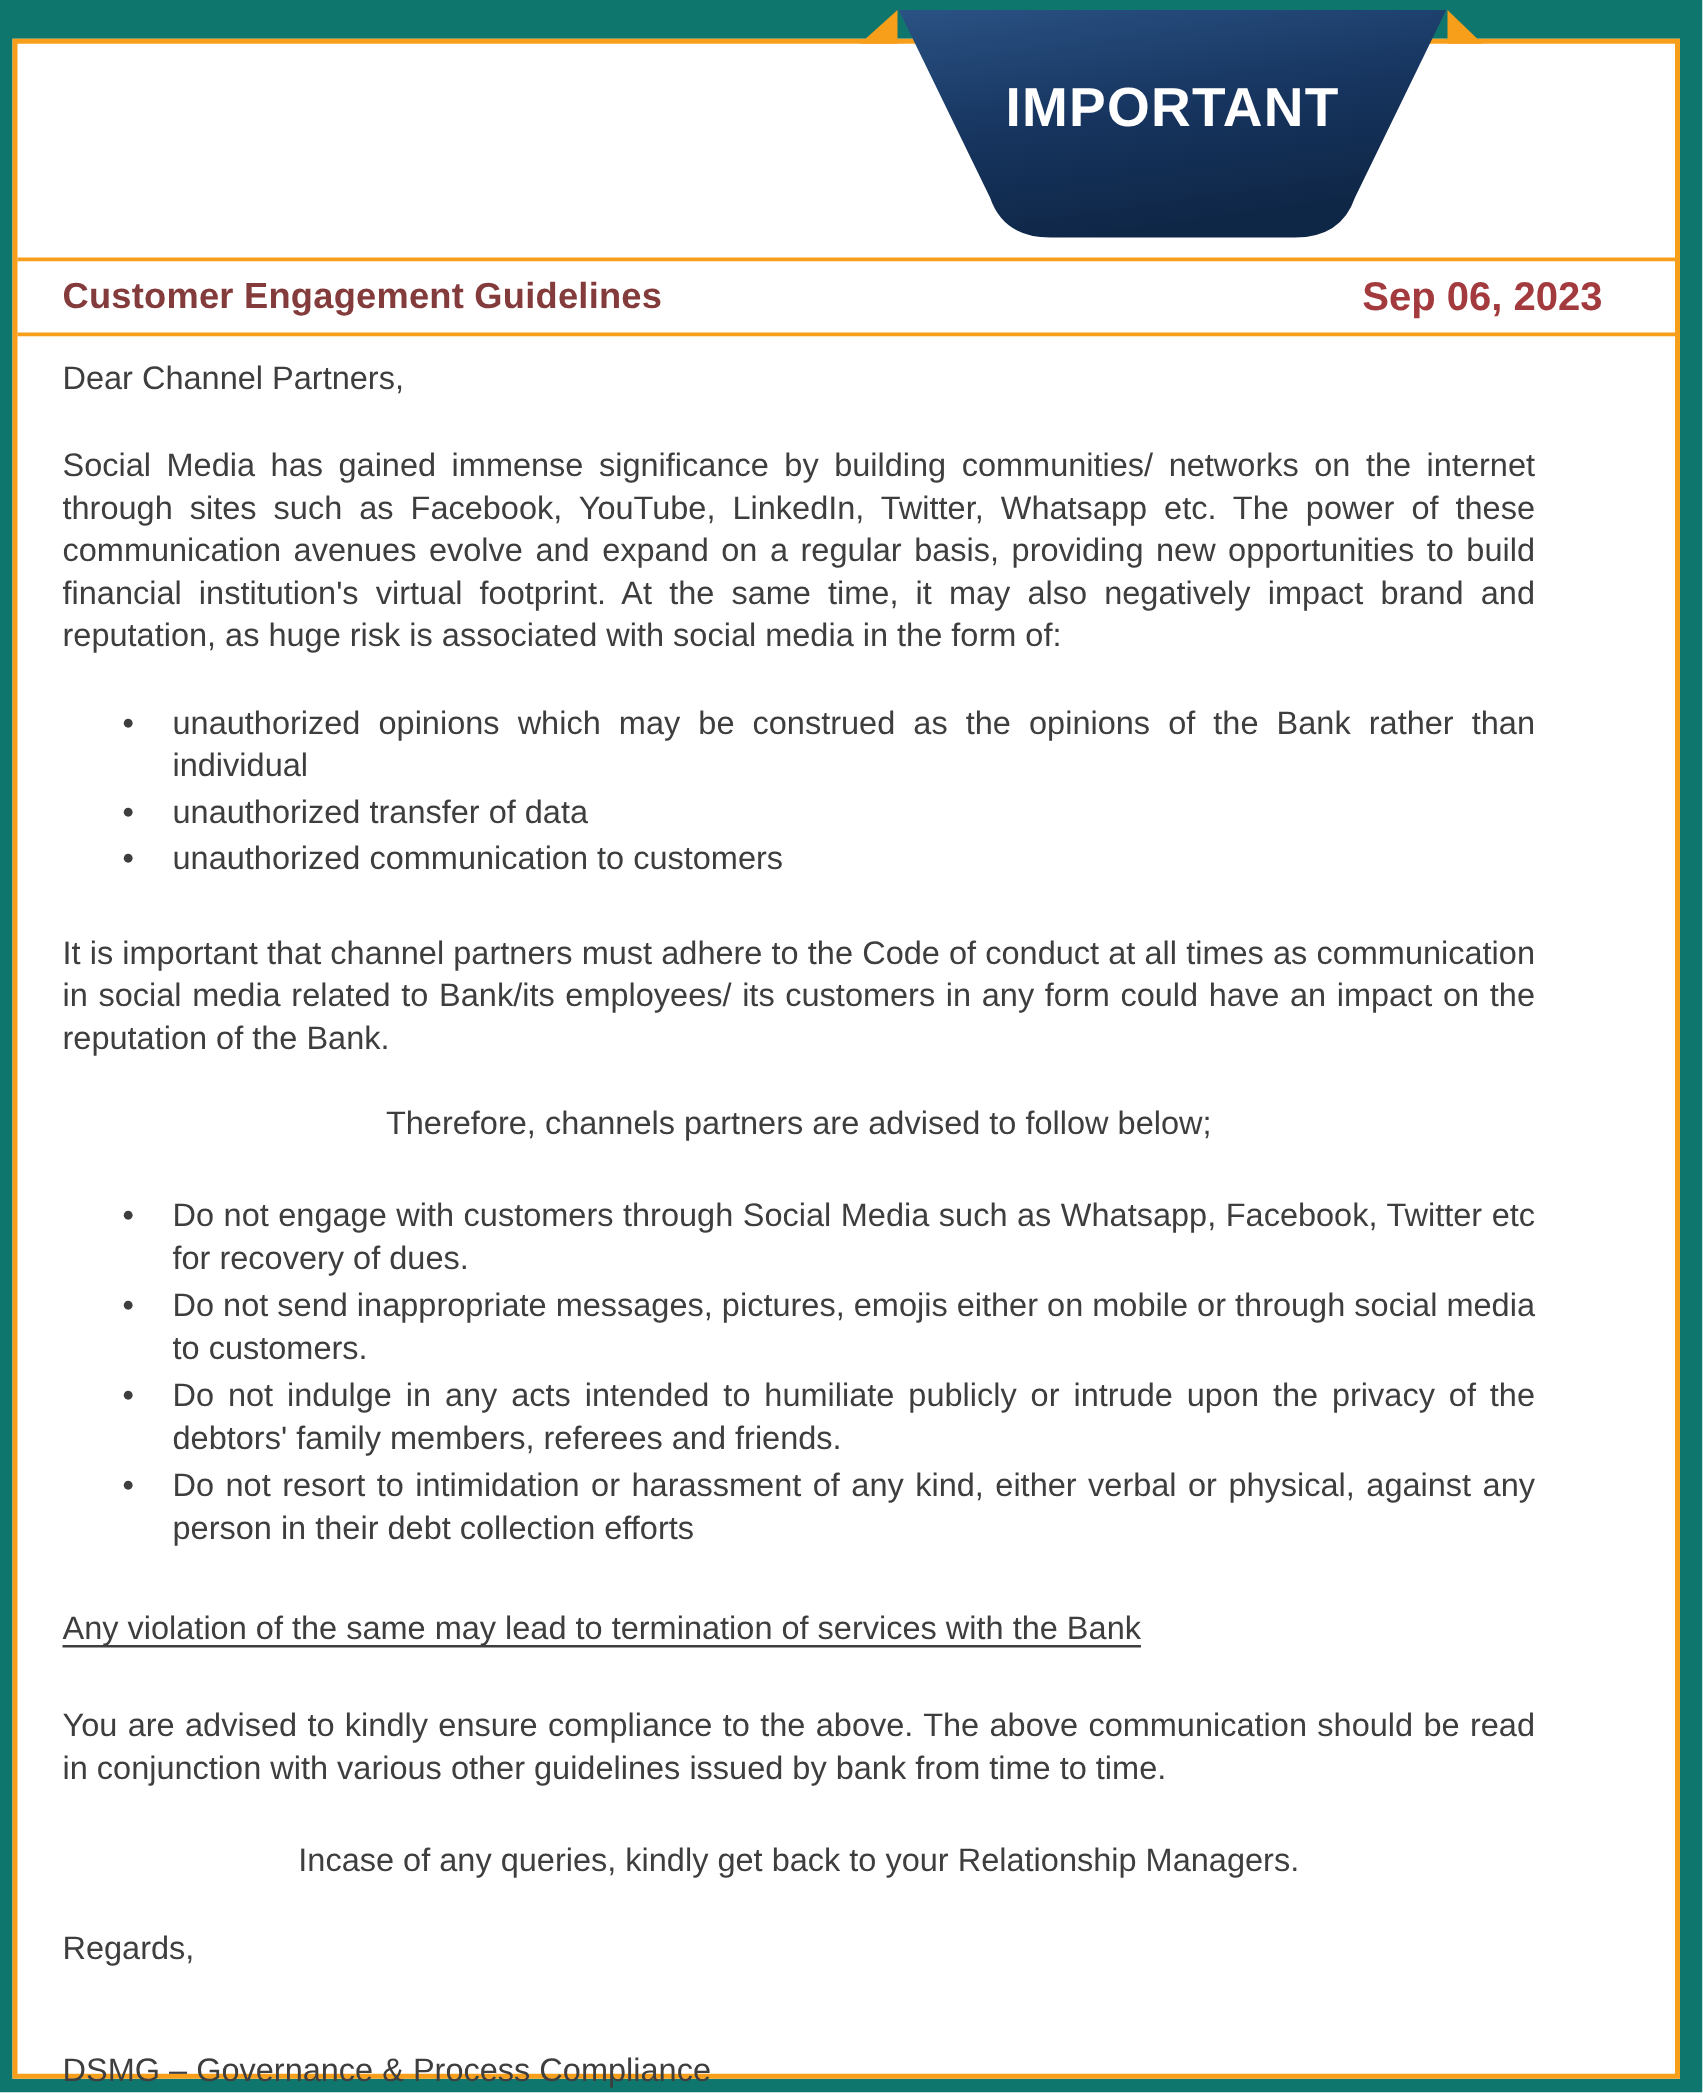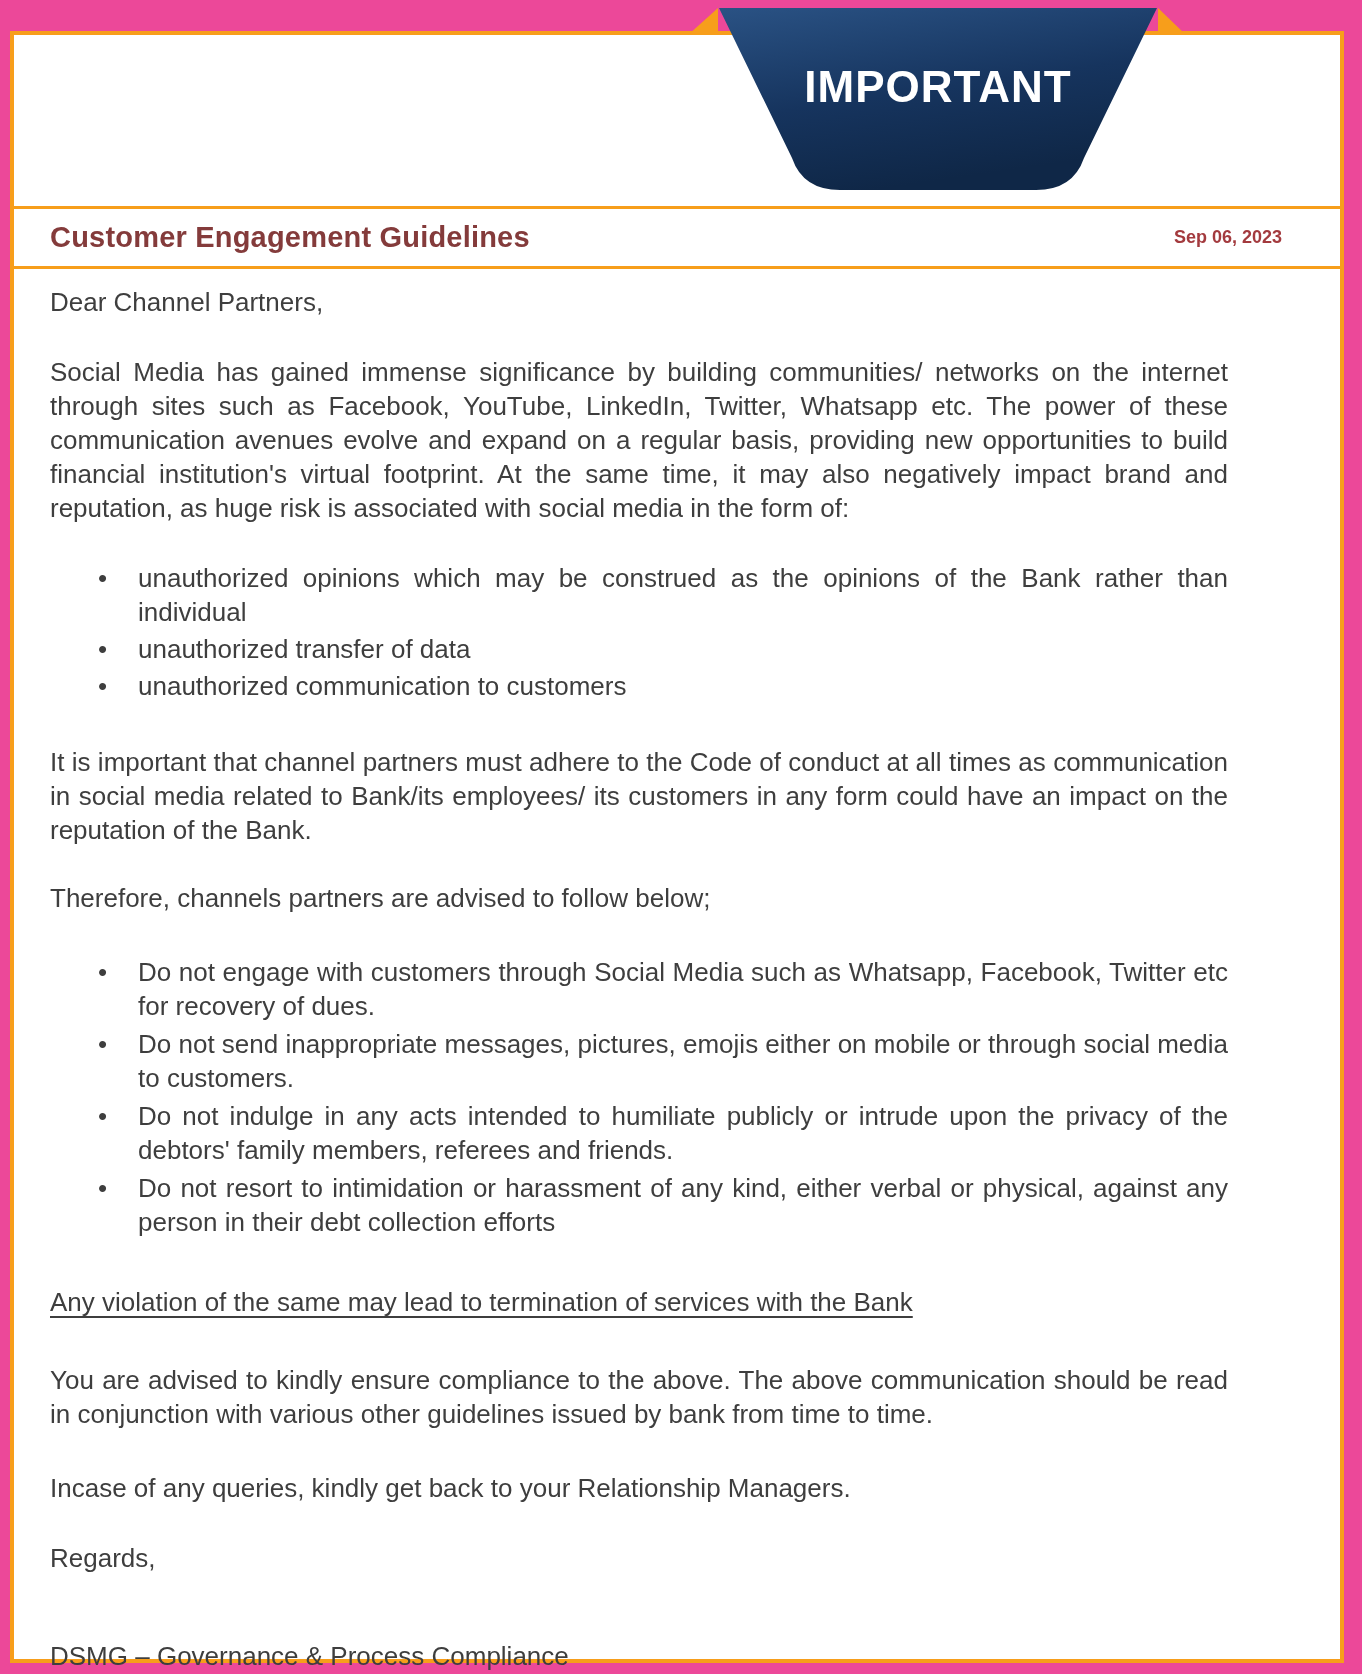--- a/index.html
+++ b/index.html
@@ -10,21 +10,21 @@
     --date-red:#A33A3E;
     --body-gray:#3E3E3E;
     --tagline-red:#A52834;
   }
   *{margin:0;padding:0;box-sizing:border-box;}
   html,body{background:#ffffff;}
   .page{
     position:relative;
     width:1362px;height:1674px;
     overflow:hidden;
-    background:#ec4899;
+    background:#0f766e;
     font-family:"Liberation Sans", sans-serif;
     color:var(--body-gray);
   }
   .frame{
     position:absolute;
     left:10px;top:31px;
     width:1334px;height:1632px;
     border:4px solid var(--orange);
     background:#ffffff;
   }
@@ -36,29 +36,29 @@
     border-top:3px solid var(--orange);
     border-bottom:3px solid var(--orange);
     height:63px;
     padding:0 58px 0 36px;
   }
   .header-title{
     font-size:29px;font-weight:bold;color:var(--maroon);
     letter-spacing:0.2px;
   }
   .header-date{
-    font-size:18px;font-weight:bold;color:var(--date-red);
+    font-size:32px;font-weight:bold;color:var(--date-red);
   }
   .content{
     padding:16px 112px 0 36px;
     font-size:26px;line-height:34px;
   }
   .salutation{margin-bottom:36px;}
   .para{text-align:justify;margin-bottom:34px;}
-  .para-plain{margin-bottom:34px;}
+  .para-plain{margin-bottom:34px;text-align:center;}
   ul.bullets{
     list-style:none;
     margin:36px 0 42px 0;
     text-align:justify;
   }
   ul.bullets li{
     position:relative;
     padding-left:88px;
     margin-bottom:3px;
   }

